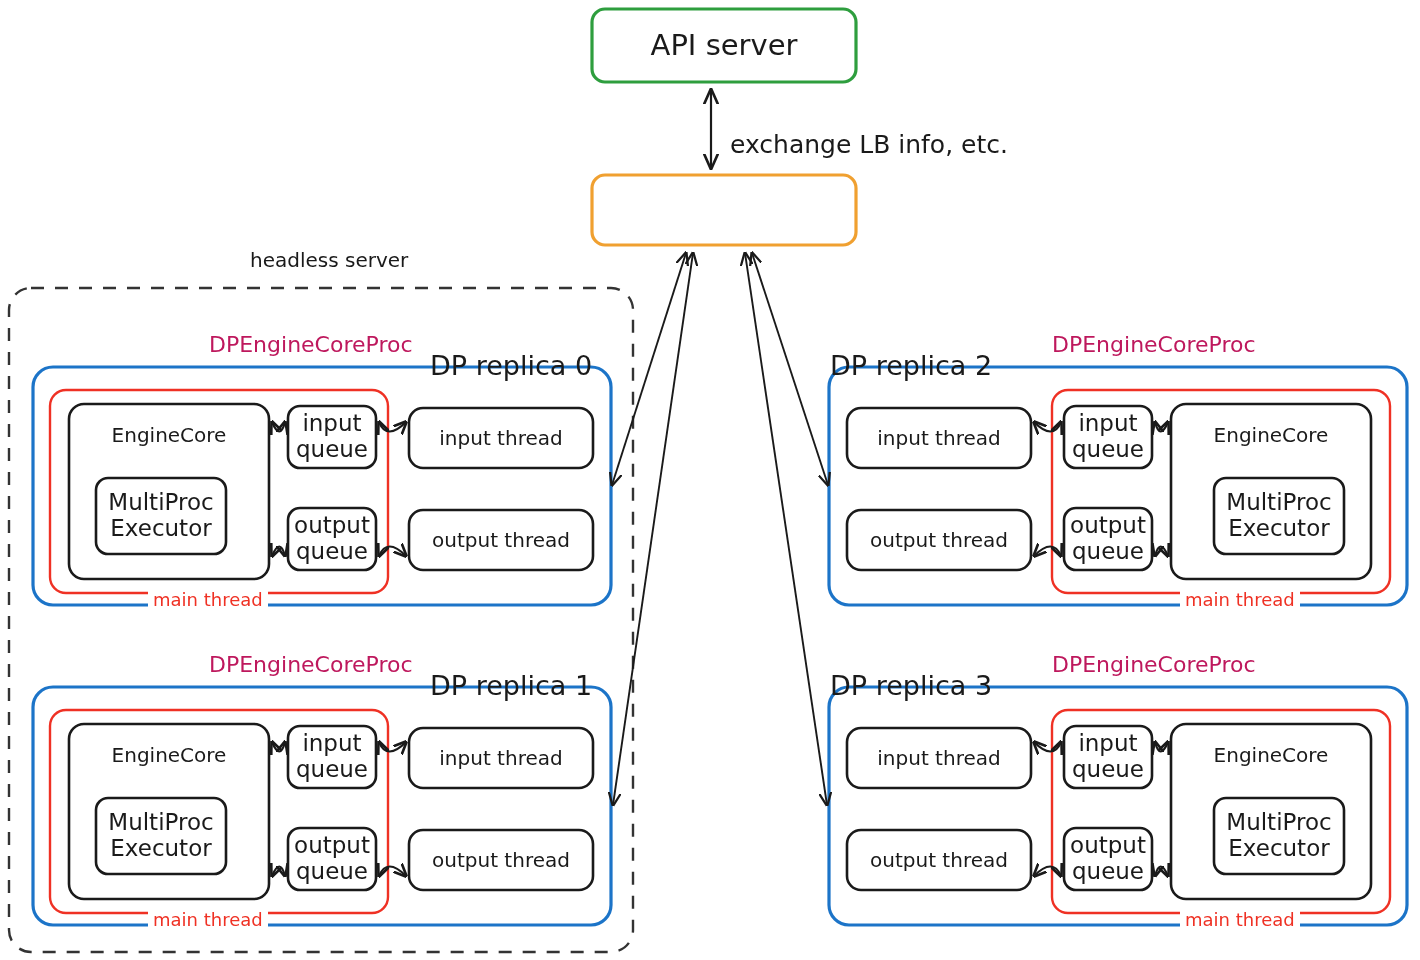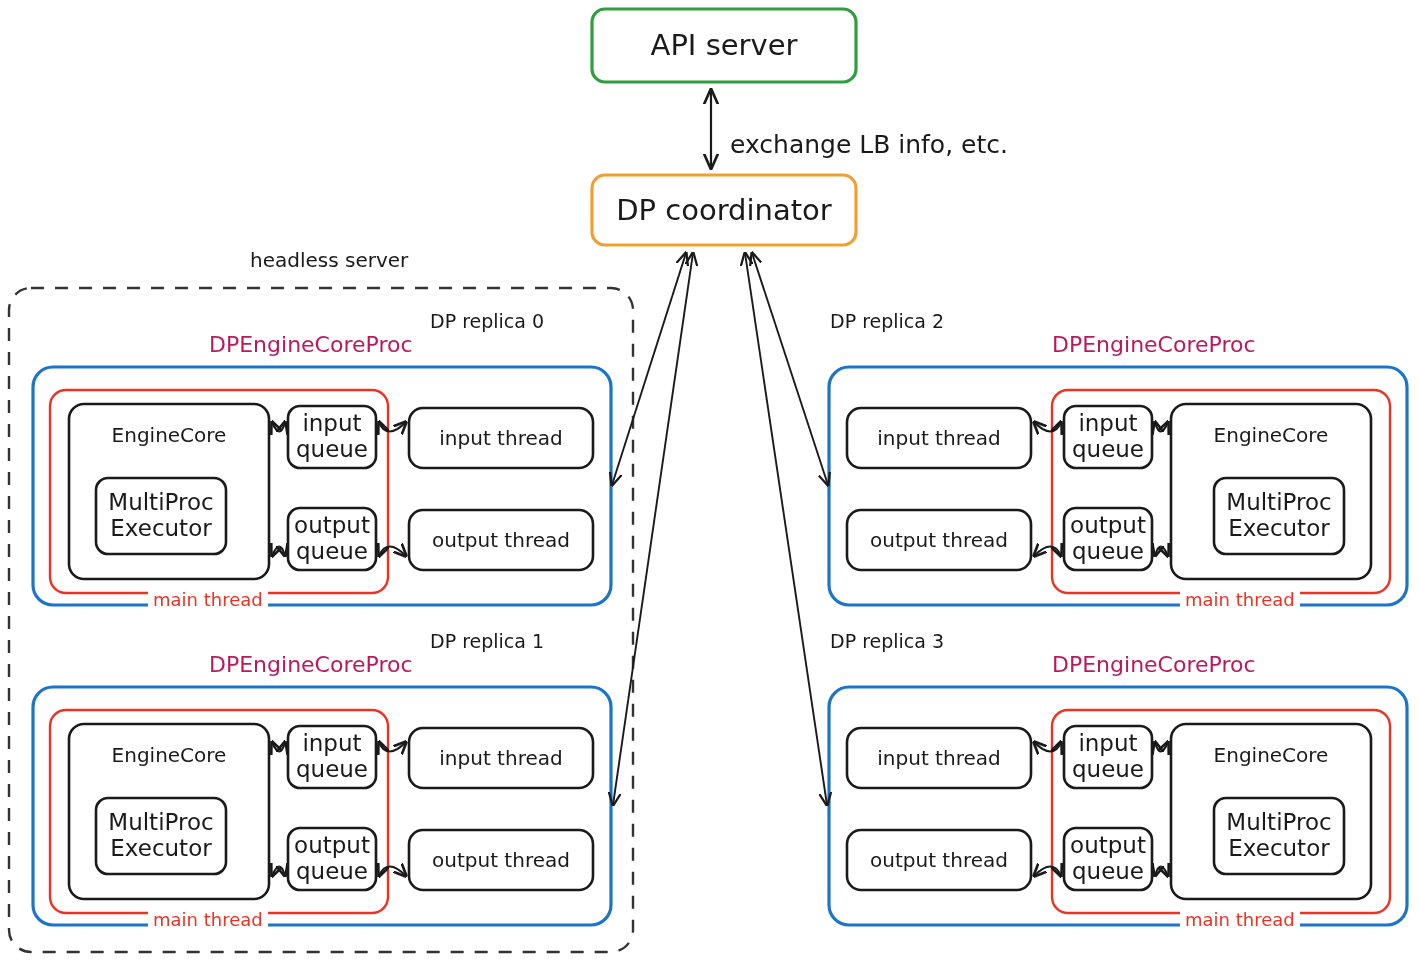--- a/index.html
+++ b/index.html
@@ -4,21 +4,21 @@
 <style>
   html,body{margin:0;padding:0;background:#ffffff;}
   body{width:1420px;height:960px;overflow:hidden;
        font-family:"DejaVu Sans",sans-serif;}
   #stage{position:relative;width:1176px;height:960px;}
   svg.layer{position:absolute;left:0;top:0;width:1420px;height:960px;}
   .lbl{position:absolute;white-space:nowrap;font-family:"DejaVu Sans",sans-serif;}
   .boxtext{position:absolute;display:flex;align-items:center;justify-content:center;
            text-align:center;line-height:1.12;color:#1a1a1a;}
   .t-top{font-size:29px;color:#1a1a1a;}
-  .t-replica{font-size:19px;color:#1a1a1a;}
+  .t-replica{font-size:27px;color:#1a1a1a;margin-top:40px;}
   .t-headless{font-size:20px;color:#1a1a1a;}
   .t-proc{font-size:22px;color:#be185d;}
   .t-main{font-size:18px;color:#ef3124;background:#fff;padding:0 5px;}
   .t-edge{font-size:25px;color:#1a1a1a;}
   .t-node{font-size:20px;}
   .t-small{font-size:23px;}
 </style>
 </head>
 <body>
 
@@ -103,21 +103,20 @@
 
     <g>
       <path d="M686,253 L612,485" fill="none" stroke="#1a1a1a" stroke-width="1.9" marker-start="url(#ah)" marker-end="url(#ah)"></path>
       <path d="M693,253 L613,805" fill="none" stroke="#1a1a1a" stroke-width="1.9" marker-start="url(#ah)" marker-end="url(#ah)"></path>
       <path d="M752,253 L828,485" fill="none" stroke="#1a1a1a" stroke-width="1.9" marker-start="url(#ah)" marker-end="url(#ah)"></path>
       <path d="M745,253 L827,805" fill="none" stroke="#1a1a1a" stroke-width="1.9" marker-start="url(#ah)" marker-end="url(#ah)"></path>
     </g>
   </svg>
 
   <div class="boxtext t-top" style="left:592px;top:9px;width:264px;height:73px;">API server</div>
-  <div class="boxtext t-top" style="left:592px;top:175px;width:264px;height:70px;">DP coordinator</div>
   <div class="lbl t-edge" style="left:730px;top:130px;">exchange LB info, etc.</div>
 
   <div class="lbl t-headless" style="left:250px;top:248px;">headless server</div>
 
   <div class="lbl t-replica" style="left:430px;top:310px;">DP replica 0</div>
   <div class="lbl t-proc" style="left:209px;top:332px;">DPEngineCoreProc</div>
   <div class="lbl t-main" style="left:148px;top:589px;">main thread</div>
   <div class="boxtext t-node" style="left:69px;top:412px;width:200px;height:46px;">EngineCore</div>
   <div class="boxtext t-small" style="left:96px;top:478px;width:130px;height:76px;
        white-space:pre-line;">MultiProc

